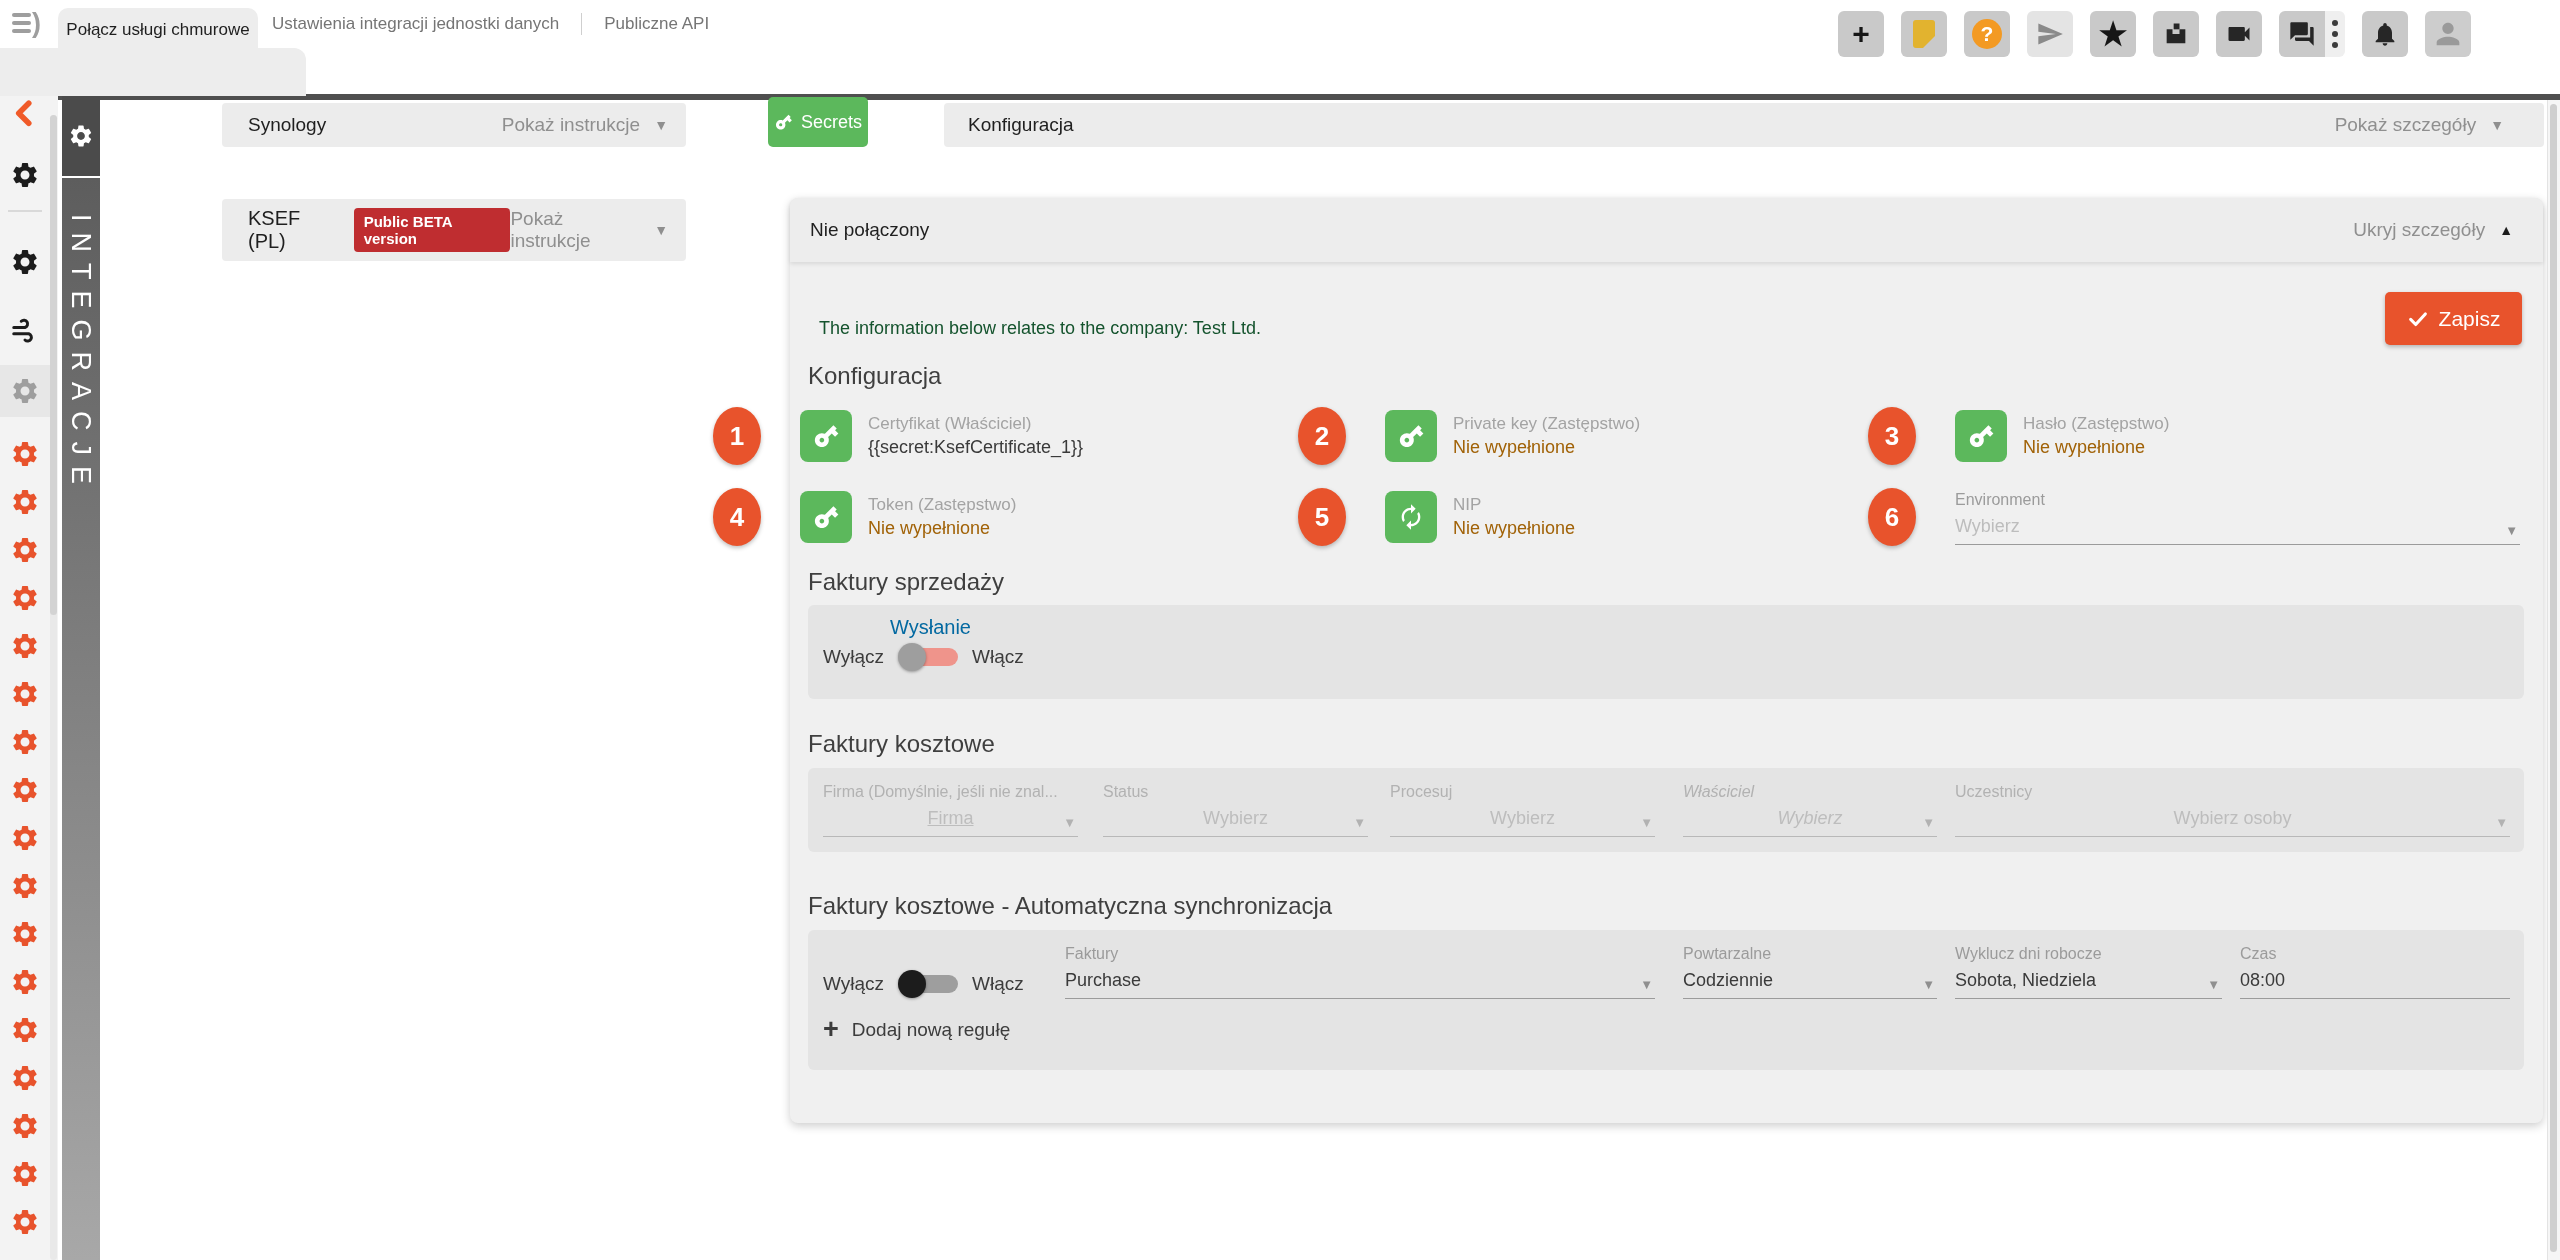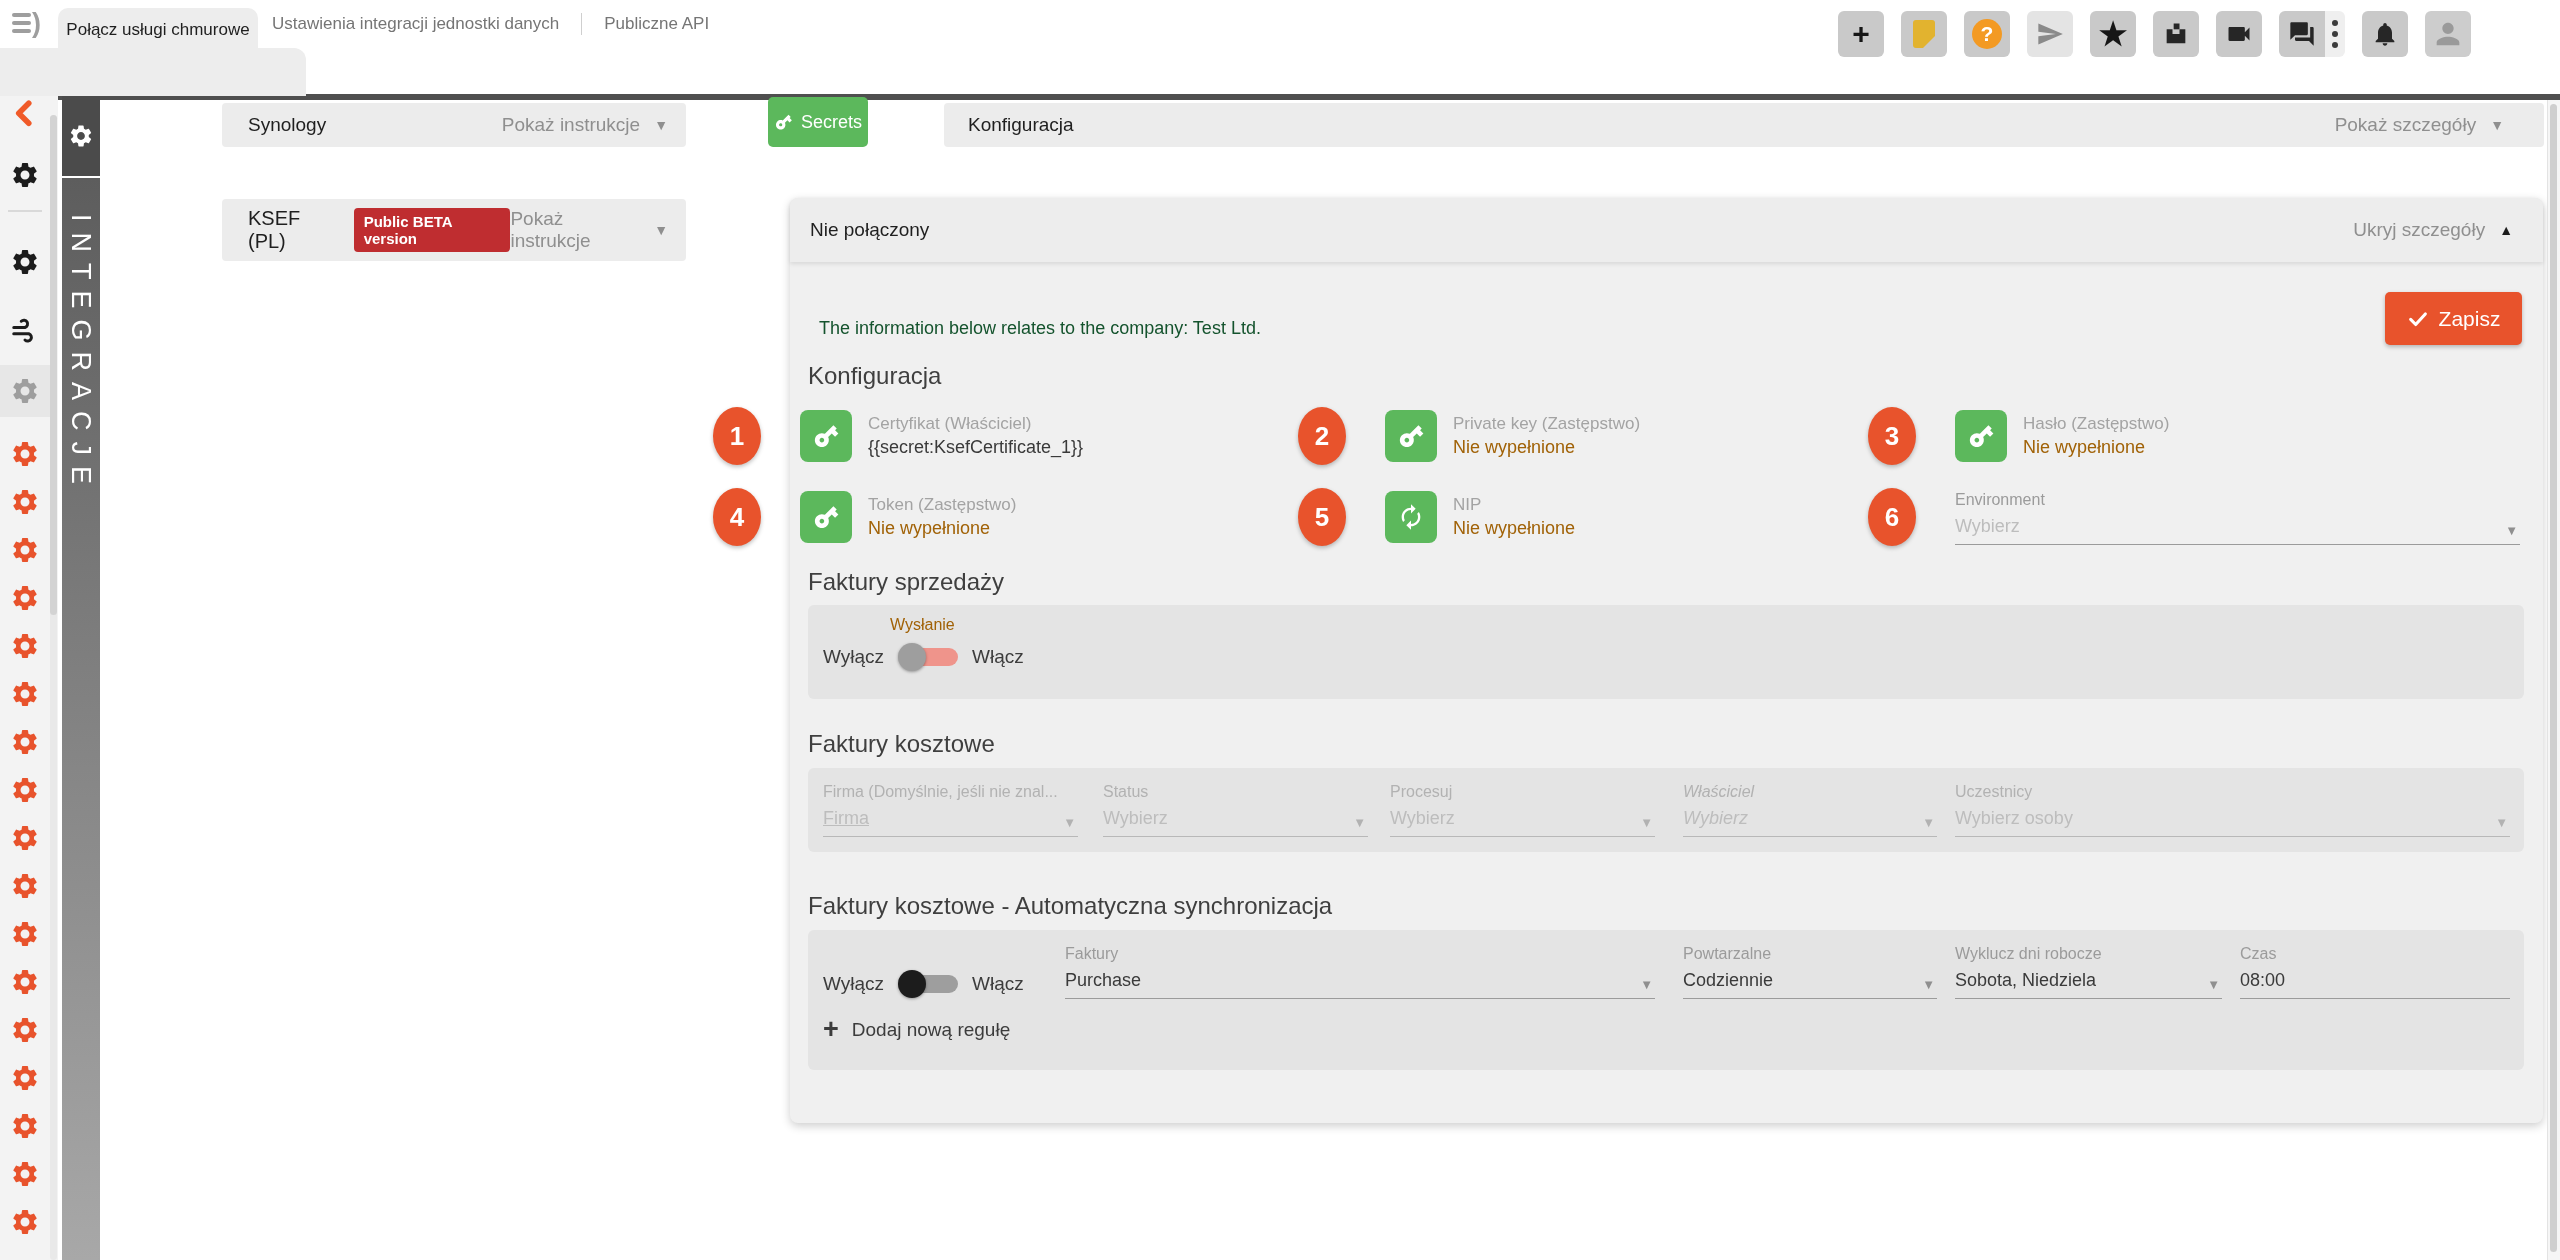--- a/index.html
+++ b/index.html
@@ -87,38 +87,38 @@
   .ftxt{margin-left:16px;}
   .flabel{font-size:17px;color:#a3a3a3;line-height:21px;}
   .fvalue{font-size:18px;color:#3a3a3a;line-height:26px;}
   .fvalue.empty{color:#a16207;}
   
   .sel{position:absolute;height:54px;border-bottom:1px solid #9b9b9b;cursor:pointer;}
   .sel .slabel{font-size:16px;color:#9b9b9b;line-height:20px;white-space:nowrap;overflow:hidden;}
   .sel .sval{font-size:18px;color:#3a3a3a;line-height:28px;margin-top:2px;}
   .sel .sarr{position:absolute;right:2px;bottom:6px;font-size:13px;color:#8f8f8f;}
   .sel.dis{border-bottom-color:#b8b8b8;}
-  .sel.dis .slabel{color:#b2b2b2;} .sel.dis .sval{color:#bdbdbd;} .sel.dis .sarr{color:#b2b2b2;}
+  .sel.dis .slabel{color:#b2b2b2;} .sel.dis .sval{color:#bdbdbd;text-align:center;} .sel.dis .sarr{color:#b2b2b2;}
   .sel.plain .sval{color:#3a3a3a;}
   .sel.inpanel{margin-left:39px;position:relative;}
   
   .ibox{position:absolute;left:18px;width:1716px;background:#e4e4e4;border-radius:6px;}
   
   .tgl-row{position:absolute;display:flex;align-items:center;gap:14px;}
   .tgl-txt{font-size:19px;color:#3c3c3c;}
   .toggle{position:relative;width:60px;height:28px;cursor:pointer;}
   .toggle .track{position:absolute;left:10px;top:5px;width:50px;height:18px;border-radius:9px;}
   .toggle .knob{position:absolute;left:0;top:0;width:28px;height:28px;border-radius:50%;box-shadow:0 1px 3px rgba(0,0,0,.35);}
   .toggle.red .track{background:#ef948b;} .toggle.red .knob{background:#9e9e9e;}
   .toggle.gray .track{background:#9e9e9e;} .toggle.gray .knob{background:#1c1c1c;}
   .addrule{position:absolute;display:flex;align-items:center;gap:13px;cursor:pointer;border:none;background:none;
      font-family:inherit;padding:0;}
   .addrule .plus{font-size:27px;font-weight:700;color:#3c3c3c;line-height:1;}
   .addrule .artxt{font-size:19px;color:#3c3c3c;}
-  .smlabel{position:absolute;font-size:16px;color:#a16207;}
+  .smlabel{position:absolute;font-size:20px;color:#0369a1;}
   
   #rscroll{left:2547px;top:100px;width:13px;height:1160px;background:#f6f6f6;border-left:1px solid #e3e3e3;z-index:40;}
   #rthumb{left:2550px;top:104px;width:7px;height:1148px;background:#cfcfcf;border-radius:4px;z-index:41;}
 </style>
 </head>
 <body>
 
 <svg width="0" height="0" style="position:absolute">
   <defs>
     <symbol id="i-gear" viewBox="0 0 24 24">

